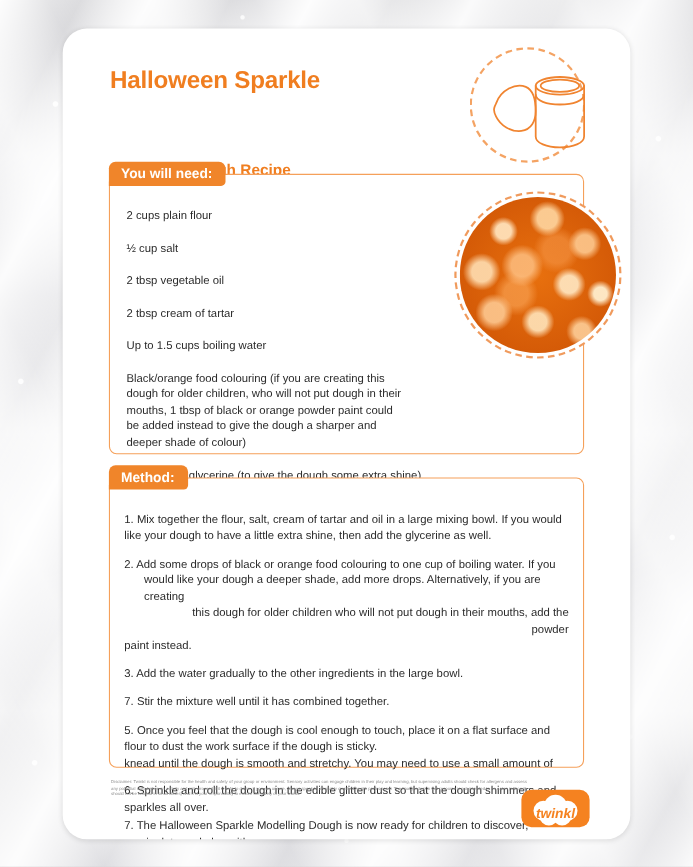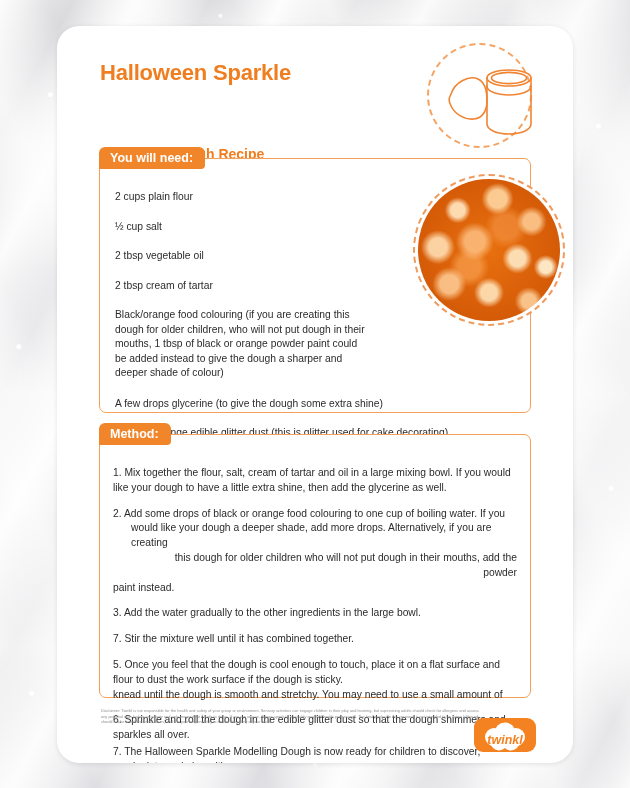--- a/index.html
+++ b/index.html
@@ -248,20 +248,21 @@
   </div>
 
   <div class="panel panel-need"></div>
   <div class="panel-tab tab-need">You will need:</div>
 
   <div class="ingredients">
     <div class="ing-item">2 cups plain flour</div>
     <div class="ing-item">½ cup salt</div>
     <div class="ing-item">2 tbsp vegetable oil</div>
     <div class="ing-item">2 tbsp cream of tartar</div>
+    <div class="ing-item">Up to 1.5 cups boiling water</div>
     <div class="ing-item block narrow">Black/orange food colouring (if you are creating this dough for older children, who will not put dough in their mouths, 1 tbsp of black or orange powder paint could be added instead to give the dough a sharper and deeper shade of colour)</div>
     <div class="ing-item">A few drops glycerine (to give the dough some extra shine)</div>
     <div class="ing-item">Silver or orange edible glitter dust (this is glitter used for cake decorating)</div>
   </div>
 
   <div class="photo-ring"></div>
   <div class="photo"></div>
 
   <div class="panel panel-method"></div>
   <div class="panel-tab tab-method">Method:</div>

